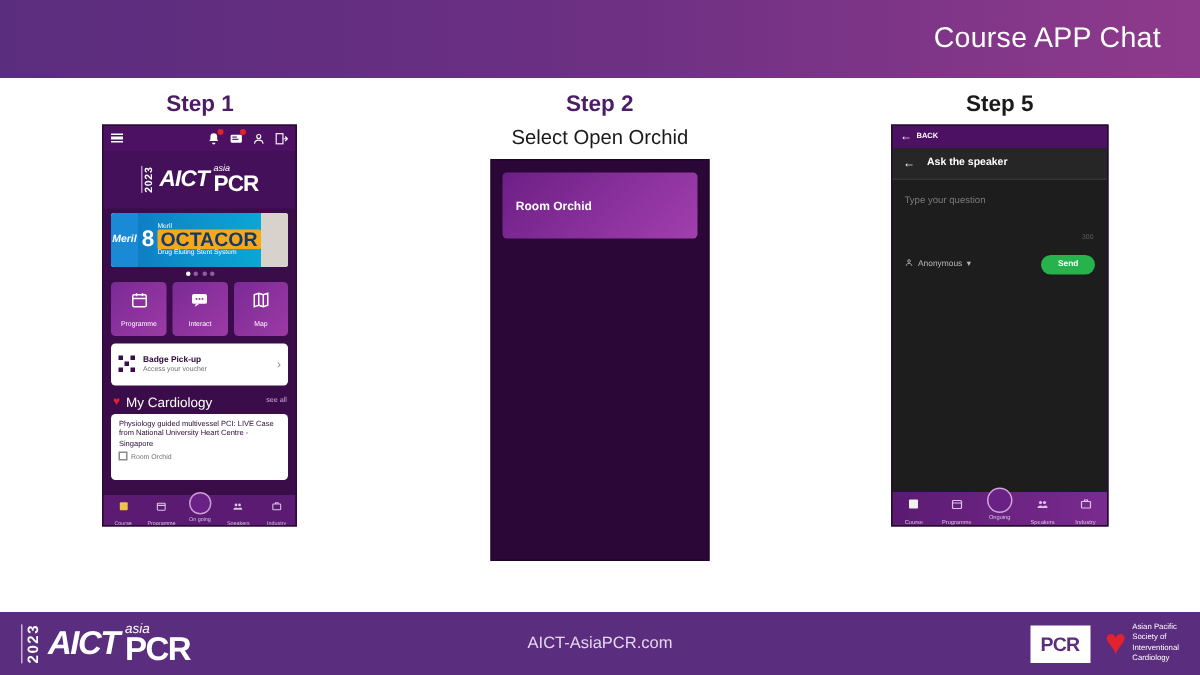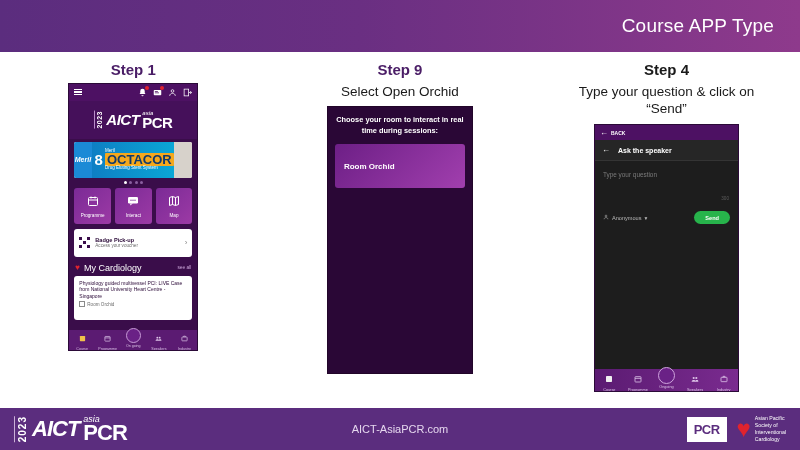--- a/index.html
+++ b/index.html
@@ -187,21 +187,21 @@
     padding:5px 7px;letter-spacing:-.5px;
   }
   .apsic{display:flex;align-items:center;gap:4px;}
   .heart-big{color:#e0232e;font-size:24px;line-height:1;}
   .apsic-txt{display:flex;flex-direction:column;color:#ffffff;font-size:5.2px;line-height:1.35;}
 </style>
 </head>
 <body>
 
 <div class="topbar">
-  <div class="topbar-title">Course APP Type</div>
+  <div class="topbar-title">Course APP Chat</div>
 </div>
 
 <div class="steps">
 
   <div class="step">
     <div class="step-title purple">Step 1</div>
 
     <div class="phone1">
       <div class="p1-statusbar">
         <div class="p1-burger">
@@ -373,32 +373,30 @@
                 <path d="M9 7V4h6v3" stroke="#ddc4e8" stroke-width="2.4" fill="none"></path>
               </svg>
           </span>
           <span class="nv-label">Industry</span>
         </div>
       </div>
     </div>
   </div>
 
   <div class="step">
-    <div class="step-title purple">Step 9</div>
+    <div class="step-title purple">Step 2</div>
     <div class="step-desc">Select Open Orchid</div>
 
     <div class="panel2">
-      <div class="p2-head">Choose your room to interact in real time during sessions:</div>
       <div class="room-btn room-orchid">Room Orchid</div>
     </div>
   </div>
 
   <div class="step">
-    <div class="step-title black">Step 4</div>
-    <div class="step-desc">Type your question &amp; click on “Send”</div>
+    <div class="step-title black">Step 5</div>
 
     <div class="phone3">
       <div class="p3-back">
         <span class="arrow-l">←</span>
         <span>BACK</span>
       </div>
 
       <div class="p3-head">
         <span class="arrow-l">←</span>
         <span class="p3-head-t">Ask the speaker</span>

